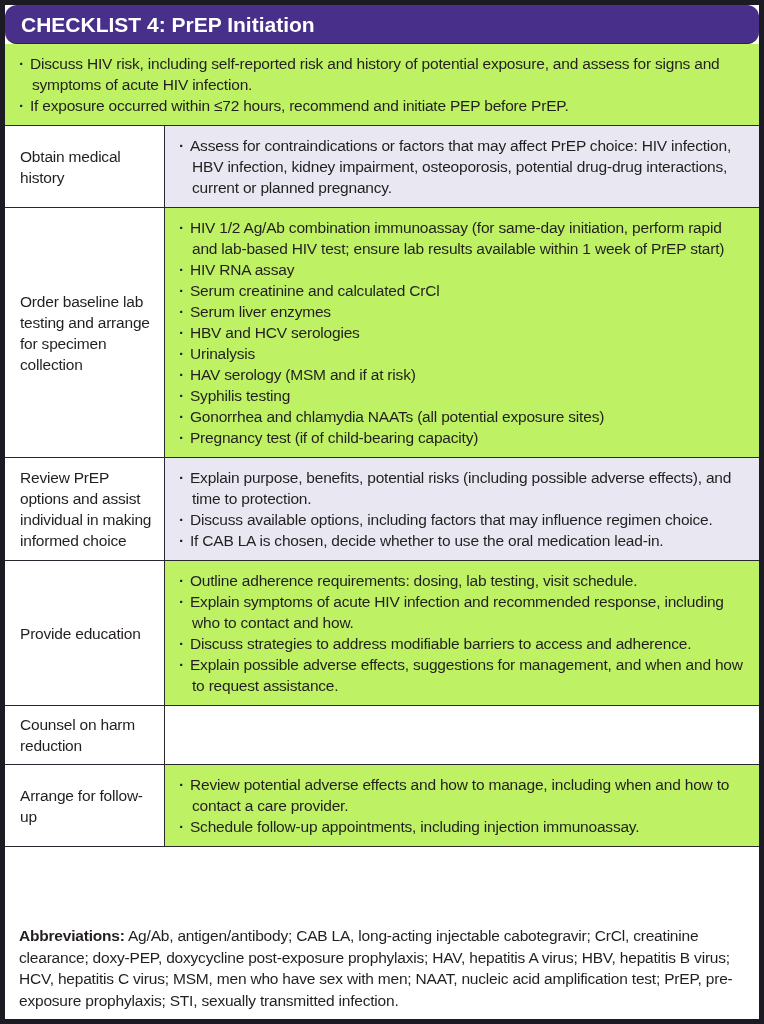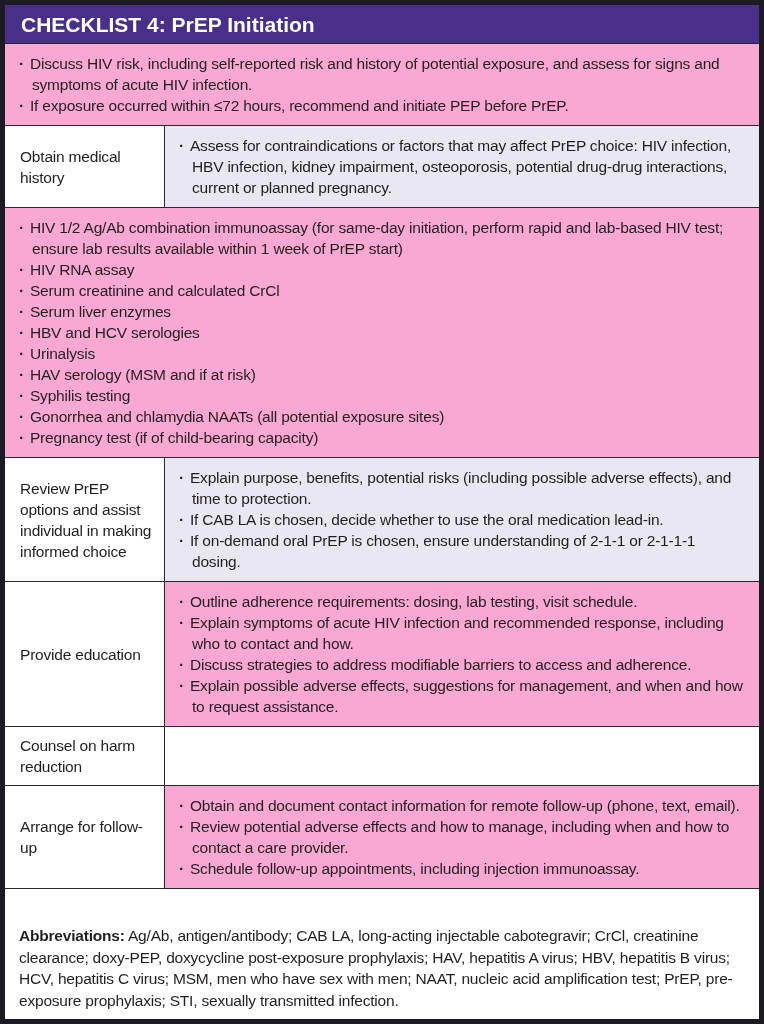--- a/index.html
+++ b/index.html
@@ -24,20 +24,21 @@
     flex-direction:column;
   }
   .header-band{
     background:var(--purple);
     border-bottom:1.5px solid var(--line);
     height:39px;
     display:flex;
     align-items:center;
     padding:0 16px;
     flex:0 0 auto;
+    border-radius:12px;
   }
   .header-band h1{
     color:#ffffff;
     font-size:21px;
     font-weight:bold;
     letter-spacing:0px;
     line-height:1;
     white-space:nowrap;
   }
   .table-body{
@@ -58,21 +59,21 @@
     align-items:center;
     padding:8px 6px 8px 15px;
     font-size:15.5px;
     letter-spacing:-0.2px;
     line-height:21px;
     background:#ffffff;
   }
   .row-content{
     flex:1 1 auto;
     padding:9px 12px 9px 14px;
-    background:#f9a8d4;
+    background:#bef264;
   }
   .row.shaded .row-content{
     background:var(--shade);
   }
   ul.bullet-list{
     list-style:none;
   }
   ul.bullet-list li{
     font-size:15.5px;
     letter-spacing:-0.2px;
@@ -119,20 +120,21 @@
   <div class="row shaded">
     <div class="row-label">Obtain medical history</div>
     <div class="row-content">
       <ul class="bullet-list">
             <li>Assess for contraindications or factors that may affect PrEP choice: HIV infection, HBV infection, kidney impairment, osteoporosis, potential drug-drug interactions, current or planned pregnancy.</li>
           </ul>
     </div>
   </div>
 
   <div class="row">
+    <div class="row-label">Order baseline lab testing and arrange for specimen collection</div>
     <div class="row-content">
       <ul class="bullet-list">
             <li>HIV 1/2 Ag/Ab combination immunoassay (for same-day initiation, perform rapid and lab-based HIV test; ensure lab results available within 1 week of PrEP start)</li>
             <li>HIV RNA assay</li>
             <li>Serum creatinine and calculated CrCl</li>
             <li>Serum liver enzymes</li>
             <li>HBV and HCV serologies</li>
             <li>Urinalysis</li>
             <li>HAV serology (MSM and if at risk)</li>
             <li>Syphilis testing</li>
@@ -140,22 +142,22 @@
             <li>Pregnancy test (if of child-bearing capacity)</li>
           </ul>
     </div>
   </div>
 
   <div class="row shaded">
     <div class="row-label">Review PrEP options and assist individual in making informed choice</div>
     <div class="row-content">
       <ul class="bullet-list">
             <li>Explain purpose, benefits, potential risks (including possible adverse effects), and time to protection.</li>
+            <li>Discuss available options, including factors that may influence regimen choice.</li>
             <li>If CAB LA is chosen, decide whether to use the oral medication lead-in.</li>
-            <li>If on-demand oral PrEP is chosen, ensure understanding of 2-1-1 or 2-1-1-1 dosing.</li>
           </ul>
     </div>
   </div>
 
   <div class="row">
     <div class="row-label">Provide education</div>
     <div class="row-content">
       <ul class="bullet-list">
             <li>Outline adherence requirements: dosing, lab testing, visit schedule.</li>
             <li>Explain symptoms of acute HIV infection and recommended response, including who to contact and how.</li>
@@ -166,21 +168,20 @@
   </div>
 
   <div class="row shaded">
     <div class="row-label">Counsel on harm reduction</div>
   </div>
 
   <div class="row">
     <div class="row-label">Arrange for follow-up</div>
     <div class="row-content">
       <ul class="bullet-list">
-            <li>Obtain and document contact information for remote follow-up (phone, text, email).</li>
             <li>Review potential adverse effects and how to manage, including when and how to contact a care provider.</li>
             <li>Schedule follow-up appointments, including injection immunoassay.</li>
           </ul>
     </div>
   </div>
 </div>
 
   <div class="footer-note">
     <b>Abbreviations:</b><span> Ag/Ab, antigen/antibody; CAB LA, long-acting injectable cabotegravir; CrCl, creatinine clearance; doxy-PEP, doxycycline post-exposure prophylaxis; HAV, hepatitis A virus; HBV, hepatitis B virus; HCV, hepatitis C virus; MSM, men who have sex with men; NAAT, nucleic acid amplification test; PrEP, pre-exposure prophylaxis; STI, sexually transmitted infection.</span>
   </div>

